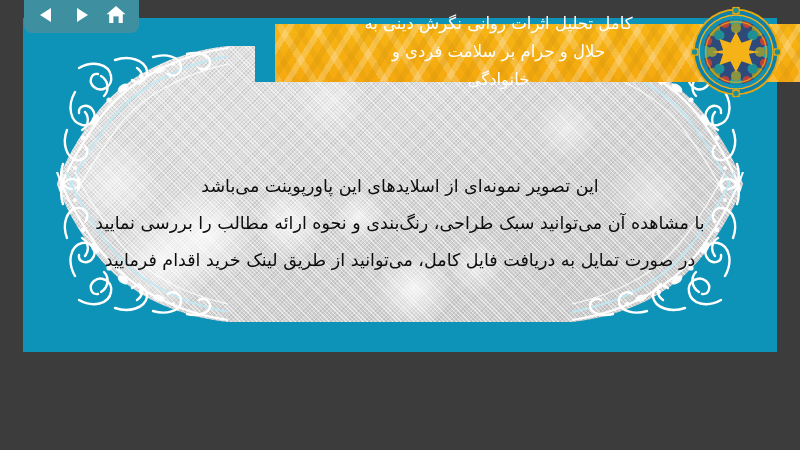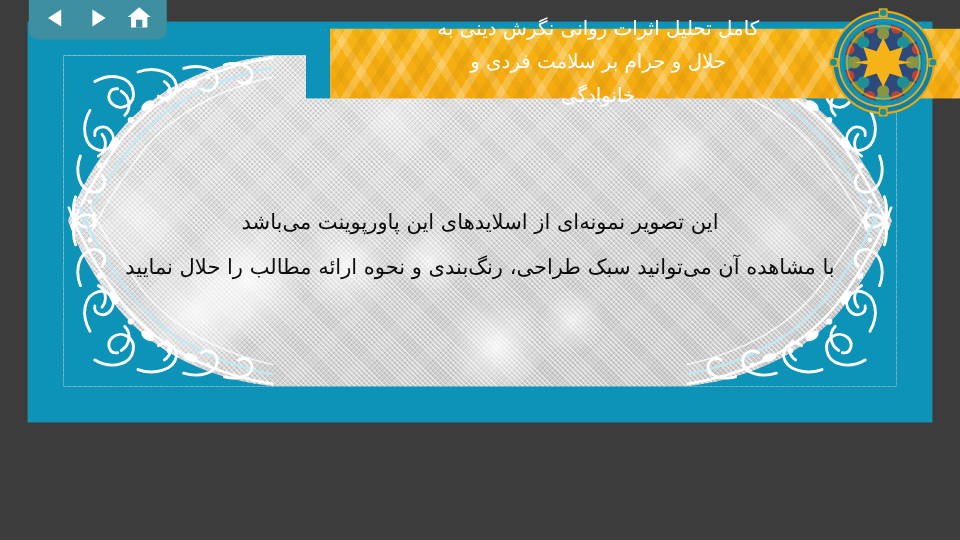--- a/index.html
+++ b/index.html
@@ -256,21 +256,22 @@
             <circle cx="120" cy="18" r="2"></circle>
             <ellipse cx="70" cy="42" rx="6" ry="3.4" transform="rotate(-35 70 42)"></ellipse>
             <ellipse cx="42" cy="74" rx="6" ry="3.4" transform="rotate(-62 42 74)"></ellipse>
             <ellipse cx="106" cy="24" rx="6" ry="3.2" transform="rotate(-18 106 24)"></ellipse>
           </g>
         </svg>
       </div>
 
       <div class="body-text">
         <span class="ln">این تصویر نمونه‌ای از اسلایدهای این پاورپوینت می‌باشد</span>
-        <span class="ln">با مشاهده آن می‌توانید سبک طراحی، رنگ‌بندی و نحوه ارائه مطالب را حلال نمایید</span>
+        <span class="ln">با مشاهده آن می‌توانید سبک طراحی، رنگ‌بندی و نحوه ارائه مطالب را بررسی نمایید</span>
+        <span class="ln">در صورت تمایل به دریافت فایل کامل، می‌توانید از طریق لینک خرید اقدام فرمایید</span>
       </div>
 
     </div>
   </div>
 
   <div class="banner-wrap">
     <div class="banner-teal"></div>
     <div class="banner-yellow"></div>
     <div class="title-text">کامل تحلیل اثرات روانی نگرش دینی به
 حلال و حرام بر سلامت فردی و

